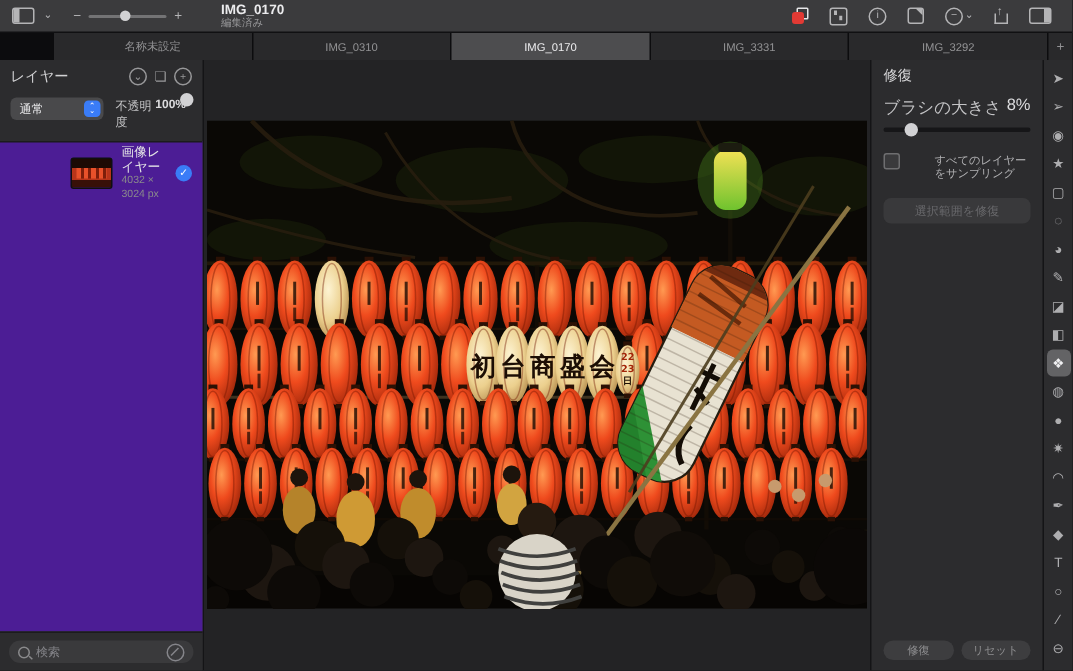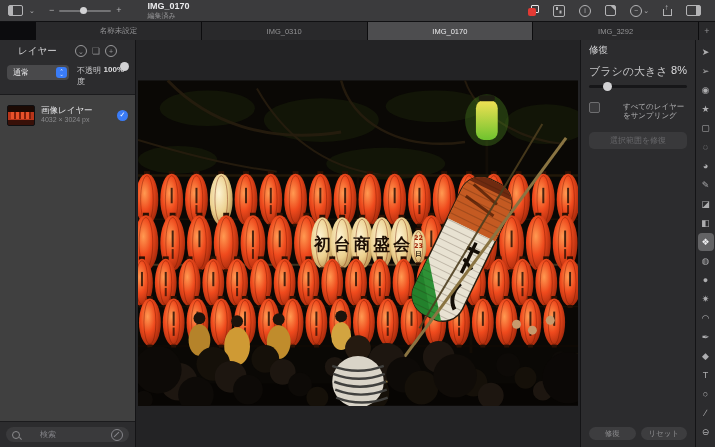--- a/index.html
+++ b/index.html
@@ -45,51 +45,51 @@
   .tab{flex:1;background:#29292b;color:#929294;font-size:7.5px;display:flex;align-items:center;justify-content:center;
        white-space:nowrap;overflow:hidden;}
   .tab.active{background:#4d4d4f;color:#ececee;}
   .tab.plus{flex:0 0 16px;font-size:9px;}
 
   
   .main{flex:1;display:flex;min-height:0;}
 
   
   .lpanel{width:136px;background:#2c2c2e;border-right:1px solid #141416;display:flex;flex-direction:column;box-sizing:border-box;flex:0 0 auto;}
-  .lp-head{height:22px;display:flex;align-items:center;padding:0 18px;}
+  .lp-head{height:22px;display:flex;align-items:center;padding:0 7px;}
   .lp-head .ttl{font-size:9.5px;color:#d2d2d4;}
   .lp-head .icons{margin-left:auto;display:flex;gap:5px;align-items:center;}
   .mini-circ{width:10px;height:10px;border:1px solid #98989a;border-radius:50%;font-size:7px;color:#98989a;
              display:flex;align-items:center;justify-content:center;line-height:1;}
   .mini-glyph{font-size:9px;color:#98989a;line-height:1;}
   .lp-controls{padding:3px 7px 7px 7px;display:flex;gap:8px;}
   .dropdown{width:62px;height:15px;background:#49494b;border-radius:4px;display:flex;align-items:center;
             padding:0 2px 0 6px;box-sizing:border-box;}
   .dropdown .lbl{font-size:8px;color:#ededef;flex:1;}
   .dd-btn{width:11px;height:11px;background:#3a7cf7;border-radius:3px;display:flex;flex-direction:column;
           align-items:center;justify-content:center;color:#fff;}
   .dd-btn span{font-size:5px;line-height:3px;}
   .op-wrap{flex:1;display:flex;flex-direction:row;gap:4px;}
   .op-row{display:flex;justify-content:space-between;font-size:8px;color:#c4c4c6;}
   .op-row .val{color:#dcdcde;font-weight:bold;}
   .strack{height:3px;background:#161618;border-radius:2px;position:relative;}
   .strack .thumb{width:9px;height:9px;top:-3px;}
-  .lp-list{flex:1;background:#404040;border-top:1px solid #1b1b1d;padding-top:4px;}
+  .lp-list{flex:1;background:#4c1d95;border-top:1px solid #1b1b1d;padding-top:4px;padding-left:40px;}
   .layer-row{height:32px;display:flex;align-items:center;gap:6px;padding:0 7px;}
   .layer-thumb{width:26px;height:19px;border-radius:2px;border:1px solid #0f0f11;
     background:linear-gradient(180deg,#1c0a04 0 30%,#b8351a 30% 75%,#381008 75%);position:relative;overflow:hidden;}
   .layer-thumb::before{content:"";position:absolute;left:3px;top:6px;width:20px;height:7px;
     background:repeating-linear-gradient(90deg,#e8512a 0 3px,#7e1e0a 3px 5px);}
   .layer-meta{display:flex;flex-direction:column;line-height:1.25;flex:1;min-width:0;}
   .layer-meta .nm{font-size:8.5px;color:#e4e4e6;}
   .layer-meta .dim{font-size:7px;color:#8a8a8c;}
   .lcheck{width:11px;height:11px;border-radius:50%;background:#3a7cf7;color:#fff;font-size:7px;
           display:flex;align-items:center;justify-content:center;}
   .lp-search{height:25px;border-top:1px solid #1b1b1d;display:flex;align-items:center;gap:4px;padding:0 6px;background:#2c2c2e;}
-  .searchbox{flex:1;height:15px;background:#3a3a3c;border-radius:8px;display:flex;align-items:center;gap:20px;padding:0 6px;}
+  .searchbox{flex:1;height:15px;background:#3a3a3c;border-radius:8px;display:flex;align-items:center;gap:4px;padding:0 6px;}
   .i-mag{width:6px;height:6px;border:1px solid #8a8a8c;border-radius:50%;position:relative;flex:0 0 auto;}
   .i-mag::after{content:"";position:absolute;width:3px;height:1px;background:#8a8a8c;right:-2.5px;bottom:-1px;transform:rotate(45deg);}
   .searchbox input{background:none;border:none;outline:none;font-size:8px;color:#c8c8ca;width:100%;
                    font-family:inherit;padding:0;}
   .searchbox input::placeholder{color:#85858a;}
   .i-slash{width:10px;height:10px;border:1px solid #85858a;border-radius:50%;position:relative;flex:0 0 auto;}
   .i-slash::after{content:"";position:absolute;left:1px;top:4px;width:7px;height:1px;background:#85858a;transform:rotate(-45deg);}
 
   
   .canvas{flex:1;position:relative;background:#232325;min-width:0;}
@@ -151,20 +151,21 @@
         </span>
       <span class="ic i-share"></span>
       <span class="i-sb right ic"></span>
     </div>
   </div>
 
   <div class="tabbar">
       <div class="tab">名称未設定</div>
       <div class="tab">IMG_0310</div>
       <div class="tab active">IMG_0170</div>
+      <div class="tab">IMG_3331</div>
       <div class="tab">IMG_3292</div>
       <div class="tab plus">+</div>
     </div>
 
   <div class="main">
 
     <div class="lpanel">
       <div class="lp-head">
         <span class="ttl">レイヤー</span>
         <span class="icons">

